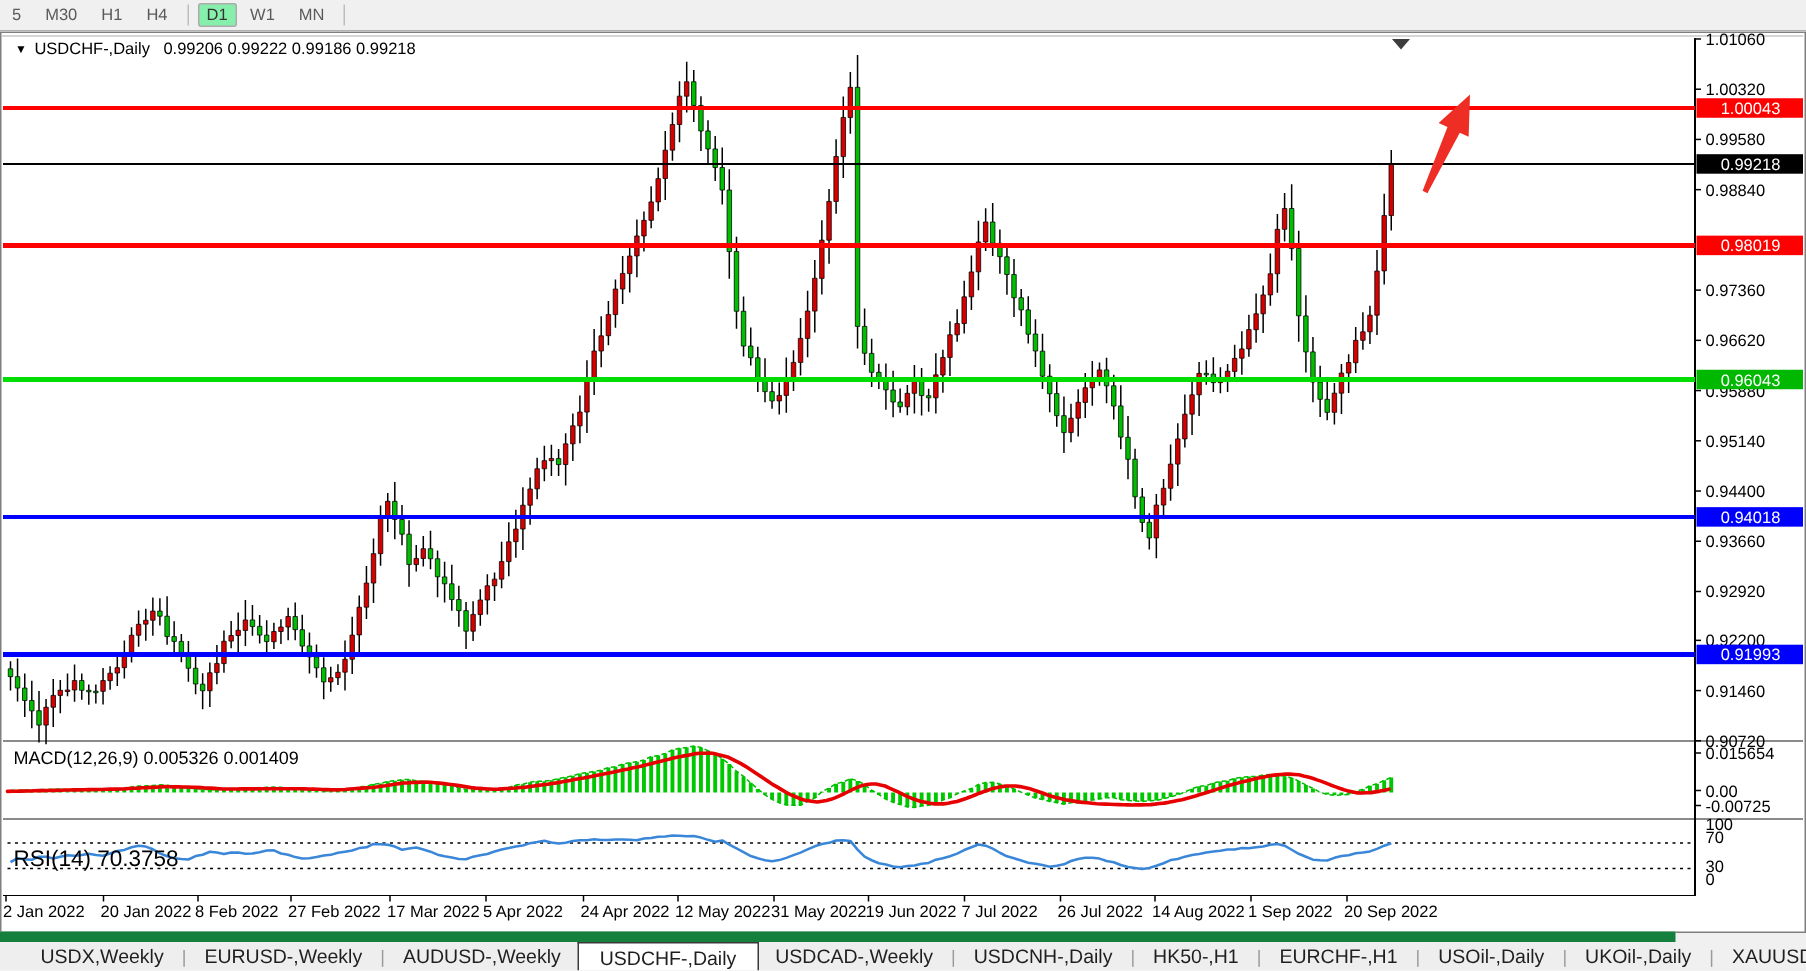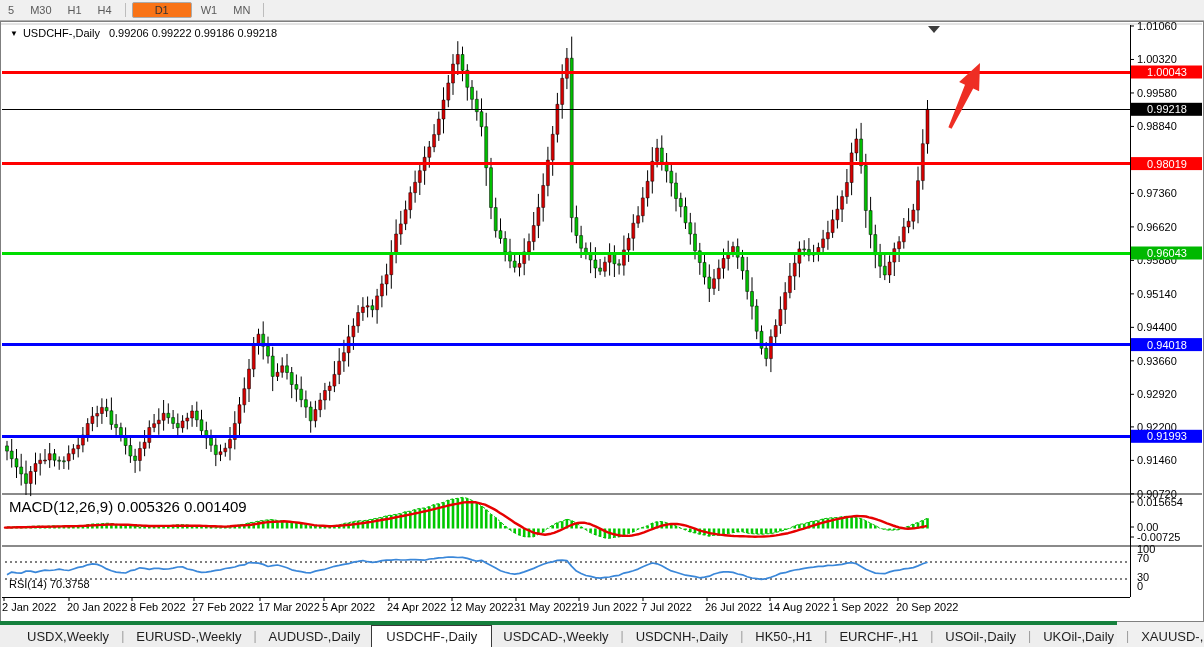--- a/index.html
+++ b/index.html
@@ -1,31 +1,31 @@
 <!DOCTYPE html>
 <html><head>
 <meta charset="utf-8">
 <style>
   html,body{margin:0;padding:0;width:1204px;height:647px;overflow:hidden;
     background:#f0f0f0;font-family:"Liberation Sans",sans-serif;position:relative}
   .toolbar{position:absolute;left:0;top:0;width:1204px;height:20px;background:#f0f0f0;
     border-bottom:1px solid #b0b0b0;display:flex;align-items:center;font-size:11px;color:#5a5a5a;z-index:10}
   .tf-btn{padding:1px 7px;margin:0 1px;white-space:nowrap}
-  .tf-btn.active{background:#f97316;border:1px solid #ababab;border-radius:2px;padding:1px 22px;color:#333}
+  .tf-btn.active{background:#86efac;border:1px solid #ababab;border-radius:2px;padding:1px 5px;color:#333}
   .tf-sep{width:1px;height:14px;background:#bdbdbd;margin:0 5px}
   .chart-window{position:absolute;left:0;top:21px;width:1202px;height:599px;
     border:1px solid #7f7f7f;background:#fff;z-index:1}
   #chart-svg{position:absolute;left:0;top:0;z-index:2}
   .chart-title{position:absolute;left:10px;top:27px;font-size:11px;color:#000;z-index:5;white-space:nowrap}
   .chart-title .tri{font-size:8px;margin-right:5px;vertical-align:1px;color:#000}
   .title-ohlc{margin-left:9px}
-  .macd-label{position:absolute;left:9px;top:498px;font-size:15px;color:#000;z-index:5}
-  .rsi-label{position:absolute;left:9px;top:578px;font-size:11px;color:#000;z-index:5}
+  .macd-label{position:absolute;left:9px;top:498px;font-size:12px;color:#000;z-index:5}
+  .rsi-label{position:absolute;left:9px;top:564px;font-size:15px;color:#000;z-index:5}
   .tabbar{position:absolute;left:0;top:621px;width:1117px;height:26px;background:#eeeeee;
-    border-top:4px solid #15803d;display:flex;align-items:stretch;font-size:13px;color:#1f1f1f;z-index:10;padding-left:16px;box-sizing:border-box}
+    border-top:7px solid #15803d;display:flex;align-items:stretch;font-size:13px;color:#1f1f1f;z-index:10;padding-left:16px;box-sizing:border-box}
   .tab{display:flex;align-items:center;padding:0 11px;white-space:nowrap}
   .tab.active{background:#fff;border:1px solid #3a3a3a;border-bottom:none;padding:0 14px;margin-top:0px;z-index:11}
   .tab-sep{display:flex;align-items:center;color:#9a9a9a;padding:0 1px;font-size:12px}
 </style>
 </head>
 <body>
 
 <div class="toolbar">
     <span class="tf-btn">5</span>
     <span class="tf-btn">M30</span>
@@ -151,21 +151,21 @@
   <span class="tri">▼</span><span>USDCHF-,Daily</span><span class="title-ohlc">0.99206 0.99222 0.99186 0.99218</span>
 </div>
 <div class="macd-label">MACD(12,26,9) 0.005326 0.001409</div>
 <div class="rsi-label">RSI(14) 70.3758</div>
 
 <div class="tabbar">
     <span class="tab">USDX,Weekly</span>
     <span class="tab-sep">|</span>
     <span class="tab">EURUSD-,Weekly</span>
     <span class="tab-sep">|</span>
-    <span class="tab">AUDUSD-,Daily</span>
+    <span class="tab">AUDUSD-,Weekly</span>
     <span class="tab active">USDCHF-,Daily</span>
     <span class="tab">USDCAD-,Weekly</span>
     <span class="tab-sep">|</span>
     <span class="tab">USDCNH-,Daily</span>
     <span class="tab-sep">|</span>
     <span class="tab">HK50-,H1</span>
     <span class="tab-sep">|</span>
     <span class="tab">EURCHF-,H1</span>
     <span class="tab-sep">|</span>
     <span class="tab">USOil-,Daily</span>

